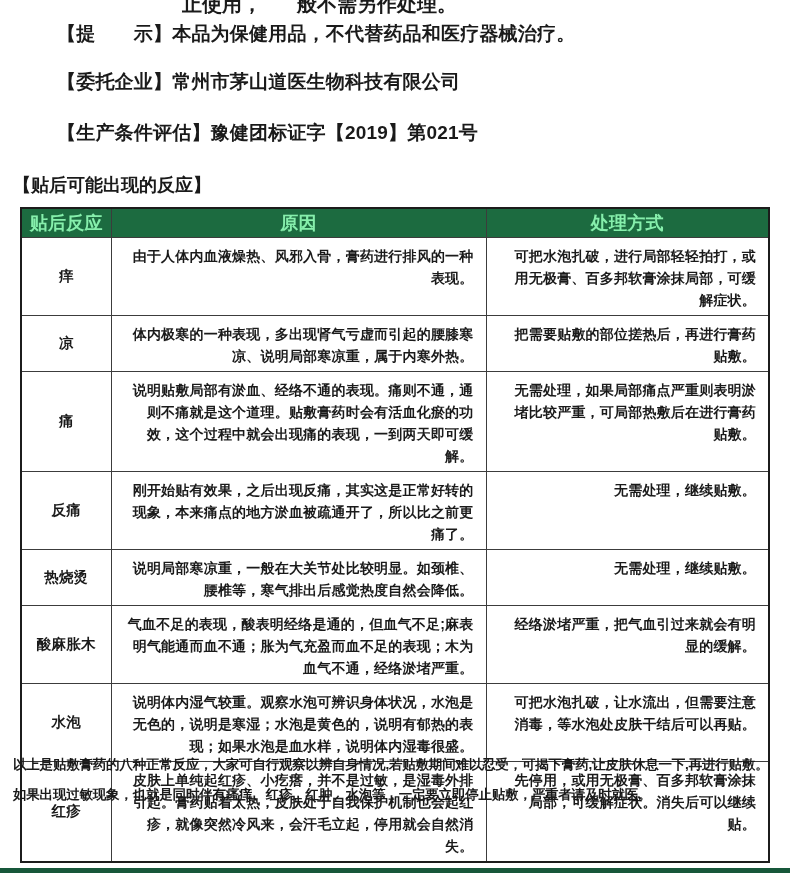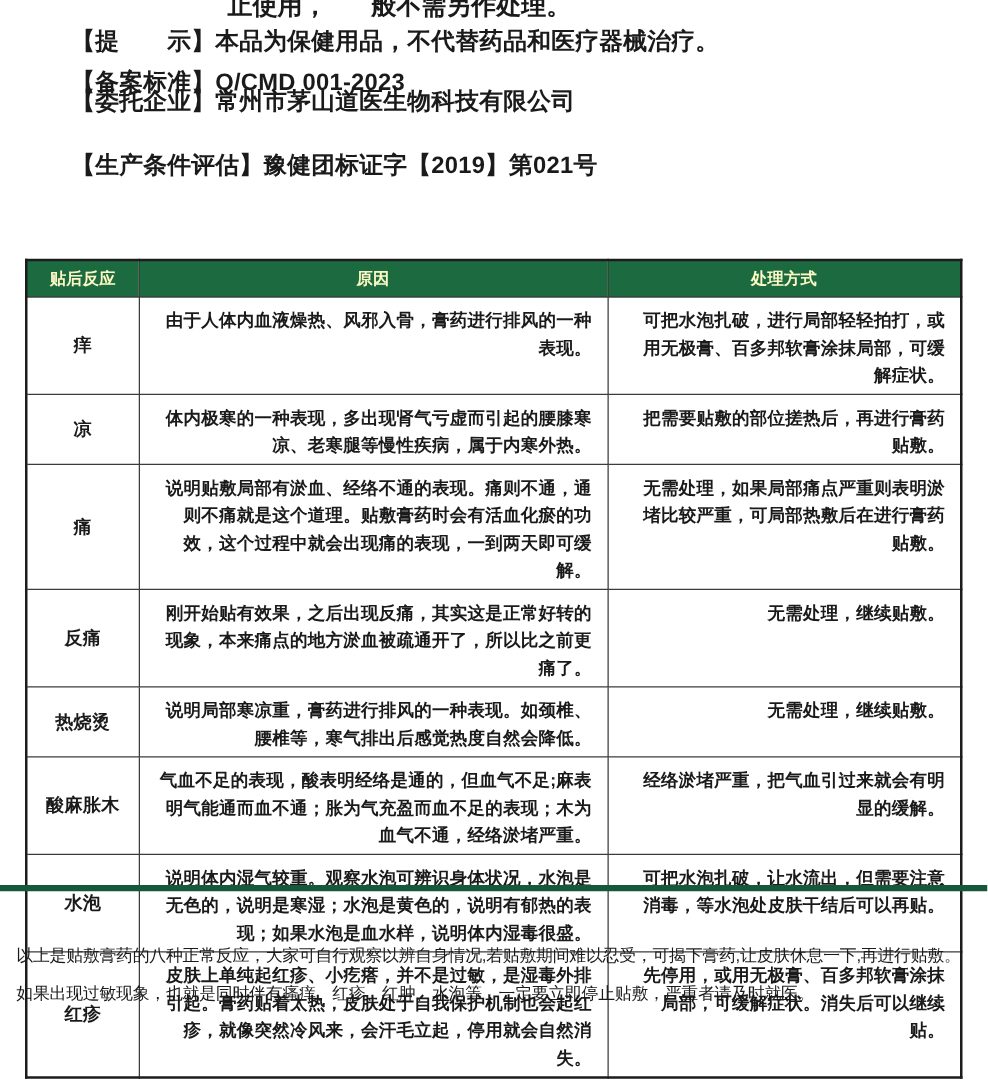--- a/index.html
+++ b/index.html
@@ -5,21 +5,21 @@
   html, body {
     margin: 0;
     padding: 0;
     width: 790px;
     height: 873px;
     overflow: hidden;
     background: #ffffff;
     font-family: "Liberation Sans", "DejaVu Sans", sans-serif;
     color: #1a1a1a;
   }
-  .page { position: relative; width: 790px; height: 713px; background: #fff; }
+  .page { position: relative; width: 790px; height: 873px; background: #fff; }
 
   
   .top-clip { position: absolute; top: -9px; left: 0; width: 790px; height: 20px; }
   .top-clip .frag { position: absolute; top: 0; font-size: 20px; font-weight: 600; white-space: nowrap; }
   .top-clip .frag1 { left: 182px; }
   .top-clip .frag2 { left: 297px; }
 
   
   .info-line {
     position: absolute; left: 57px;
@@ -39,60 +39,60 @@
   
   table.reaction {
     position: absolute; left: 20px; top: 207px;
     width: 748px; border-collapse: collapse; table-layout: fixed;
     border: 2px solid #1c1c1c;
     font-size: 14px; font-weight: 600; letter-spacing: 0.2px;
   }
   table.reaction th, table.reaction td { border: 1px solid #3c3c3c; }
   table.reaction thead th {
     background: var(--green, #1c6b40);
-    color: #fef9c3; font-size: 13px; font-weight: 700;
+    color: #86efac; font-size: 18px; font-weight: 700;
     height: 28px; text-align: center; vertical-align: middle; padding: 0;
   }
   td.reaction-cell {
     text-align: center; vertical-align: middle;
     font-size: 14.5px; font-weight: 600; padding: 0 4px;
   }
   td.cause-cell, td.treat-cell {
     vertical-align: top; text-align: right;
     padding: 7px 12px 4px 14px; line-height: 22px;
   }
 
   
   .notes { position: absolute; left: 13px; top: 750px; width: 770px; }
   .notes .note-line {
-    font-size: 13.5px; font-weight: 400; line-height: 30px;
+    font-size: 13.5px; font-weight: 700; line-height: 30px;
     letter-spacing: -0.2px; white-space: nowrap;
   }
 
   .bottom-bar {
     position: absolute; left: 0; bottom: 0;
     width: 790px; height: 5px;
     background: var(--bar-green, #17573a);
   }
 </style>
 </head>
 <body>
 
 <div class="page">
 
   <div class="top-clip">
     <span class="frag frag1">止使用，</span>
     <span class="frag frag2">般不需另作处理。</span>
   </div>
 
   <div class="info-line il0">【提　　示】本品为保健用品，不代替药品和医疗器械治疗。</div>
-  <div class="info-line il1">【备案标准】Q/CMD 001-2023</div>
   <div class="info-line il2">【委托企业】常州市茅山道医生物科技有限公司</div>
   <div class="info-line il3">【生产条件评估】豫健团标证字【2019】第021号</div>
 
+  <div class="section-title">【贴后可能出现的反应】</div>
 
   <table class="reaction">
     <colgroup>
       <col style="width:90px">
       <col style="width:375px">
       <col style="width:283px">
     </colgroup>
     <thead>
       <tr>
         <th>贴后反应</th>
@@ -101,36 +101,36 @@
       </tr>
     </thead>
     <tbody>
       <tr style="height:68px">
         <td class="reaction-cell">痒</td>
         <td class="cause-cell">由于人体内血液燥热、风邪入骨，膏药进行排风的一种表现。</td>
         <td class="treat-cell">可把水泡扎破，进行局部轻轻拍打，或用无极膏、百多邦软膏涂抹局部，可缓解症状。</td>
       </tr>
       <tr style="height:51px">
         <td class="reaction-cell">凉</td>
-        <td class="cause-cell">体内极寒的一种表现，多出现肾气亏虚而引起的腰膝寒凉、老寒腿等慢性疾病，属于内寒外热。</td>
+        <td class="cause-cell">体内极寒的一种表现，多出现肾气亏虚而引起的腰膝寒凉、说明局部寒凉重，属于内寒外热。</td>
         <td class="treat-cell">把需要贴敷的部位搓热后，再进行膏药贴敷。</td>
       </tr>
       <tr style="height:69px">
         <td class="reaction-cell">痛</td>
         <td class="cause-cell">说明贴敷局部有淤血、经络不通的表现。痛则不通，通则不痛就是这个道理。贴敷膏药时会有活血化瘀的功效，这个过程中就会出现痛的表现，一到两天即可缓解。</td>
         <td class="treat-cell">无需处理，如果局部痛点严重则表明淤堵比较严重，可局部热敷后在进行膏药贴敷。</td>
       </tr>
       <tr style="height:54px">
         <td class="reaction-cell">反痛</td>
         <td class="cause-cell">刚开始贴有效果，之后出现反痛，其实这是正常好转的现象，本来痛点的地方淤血被疏通开了，所以比之前更痛了。</td>
         <td class="treat-cell">无需处理，继续贴敷。</td>
       </tr>
       <tr style="height:56px">
         <td class="reaction-cell">热烧烫</td>
-        <td class="cause-cell">说明局部寒凉重，膏药进行排风的一种表现。如颈椎、腰椎等，寒气排出后感觉热度自然会降低。</td>
+        <td class="cause-cell">说明局部寒凉重，一般在大关节处比较明显。如颈椎、腰椎等，寒气排出后感觉热度自然会降低。</td>
         <td class="treat-cell">无需处理，继续贴敷。</td>
       </tr>
       <tr style="height:69px">
         <td class="reaction-cell">酸麻胀木</td>
         <td class="cause-cell">气血不足的表现，酸表明经络是通的，但血气不足;麻表明气能通而血不通；胀为气充盈而血不足的表现；木为血气不通，经络淤堵严重。</td>
         <td class="treat-cell">经络淤堵严重，把气血引过来就会有明显的缓解。</td>
       </tr>
       <tr style="height:70px">
         <td class="reaction-cell">水泡</td>
         <td class="cause-cell">说明体内湿气较重。观察水泡可辨识身体状况，水泡是无色的，说明是寒湿；水泡是黄色的，说明有郁热的表现；如果水泡是血水样，说明体内湿毒很盛。</td>

